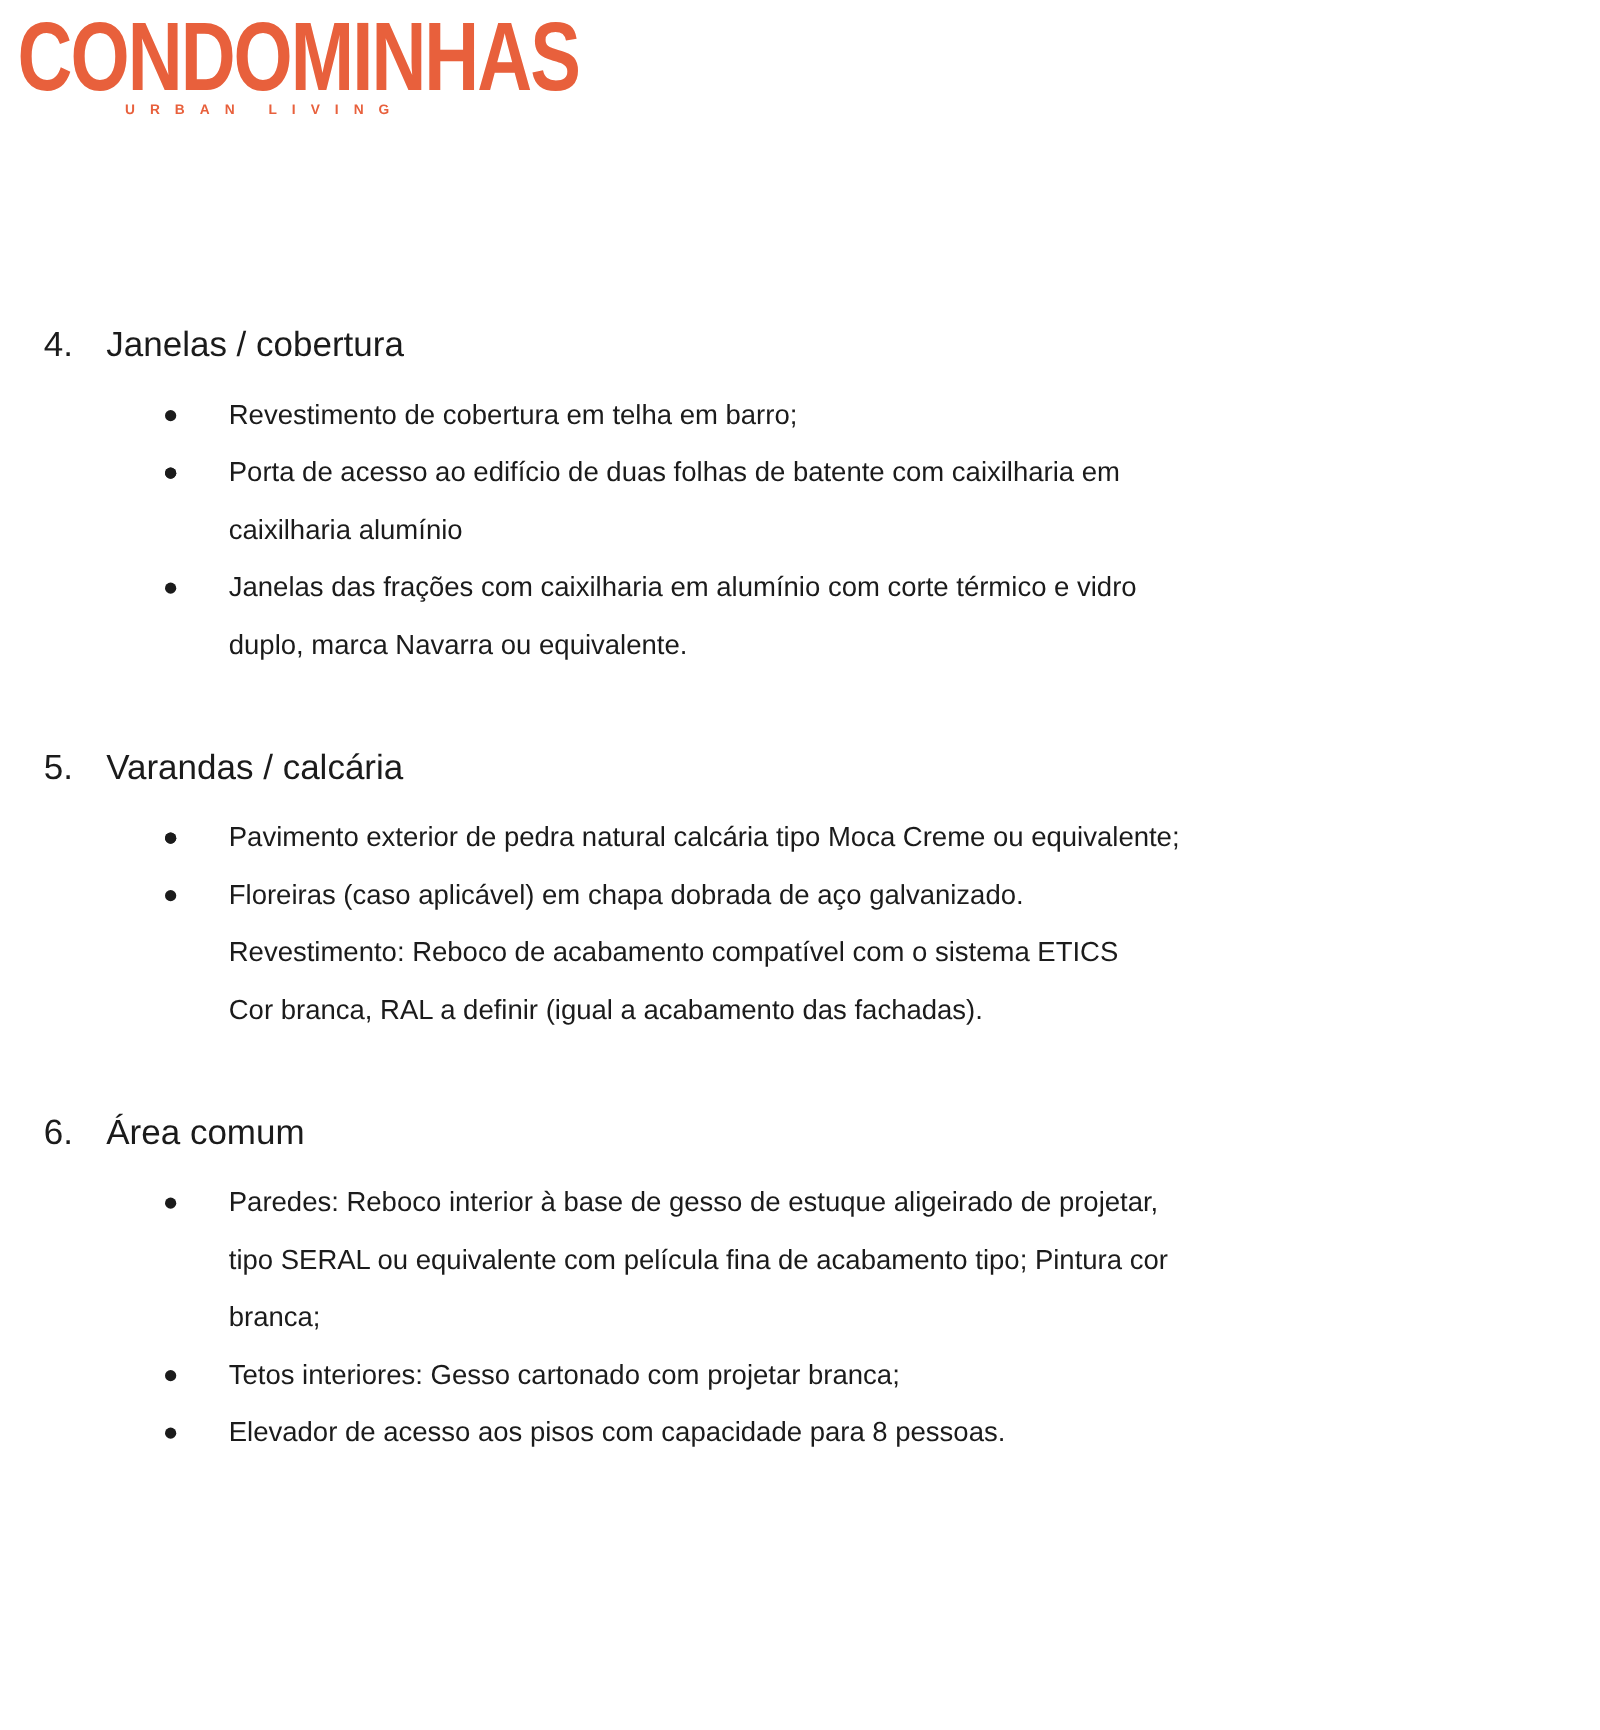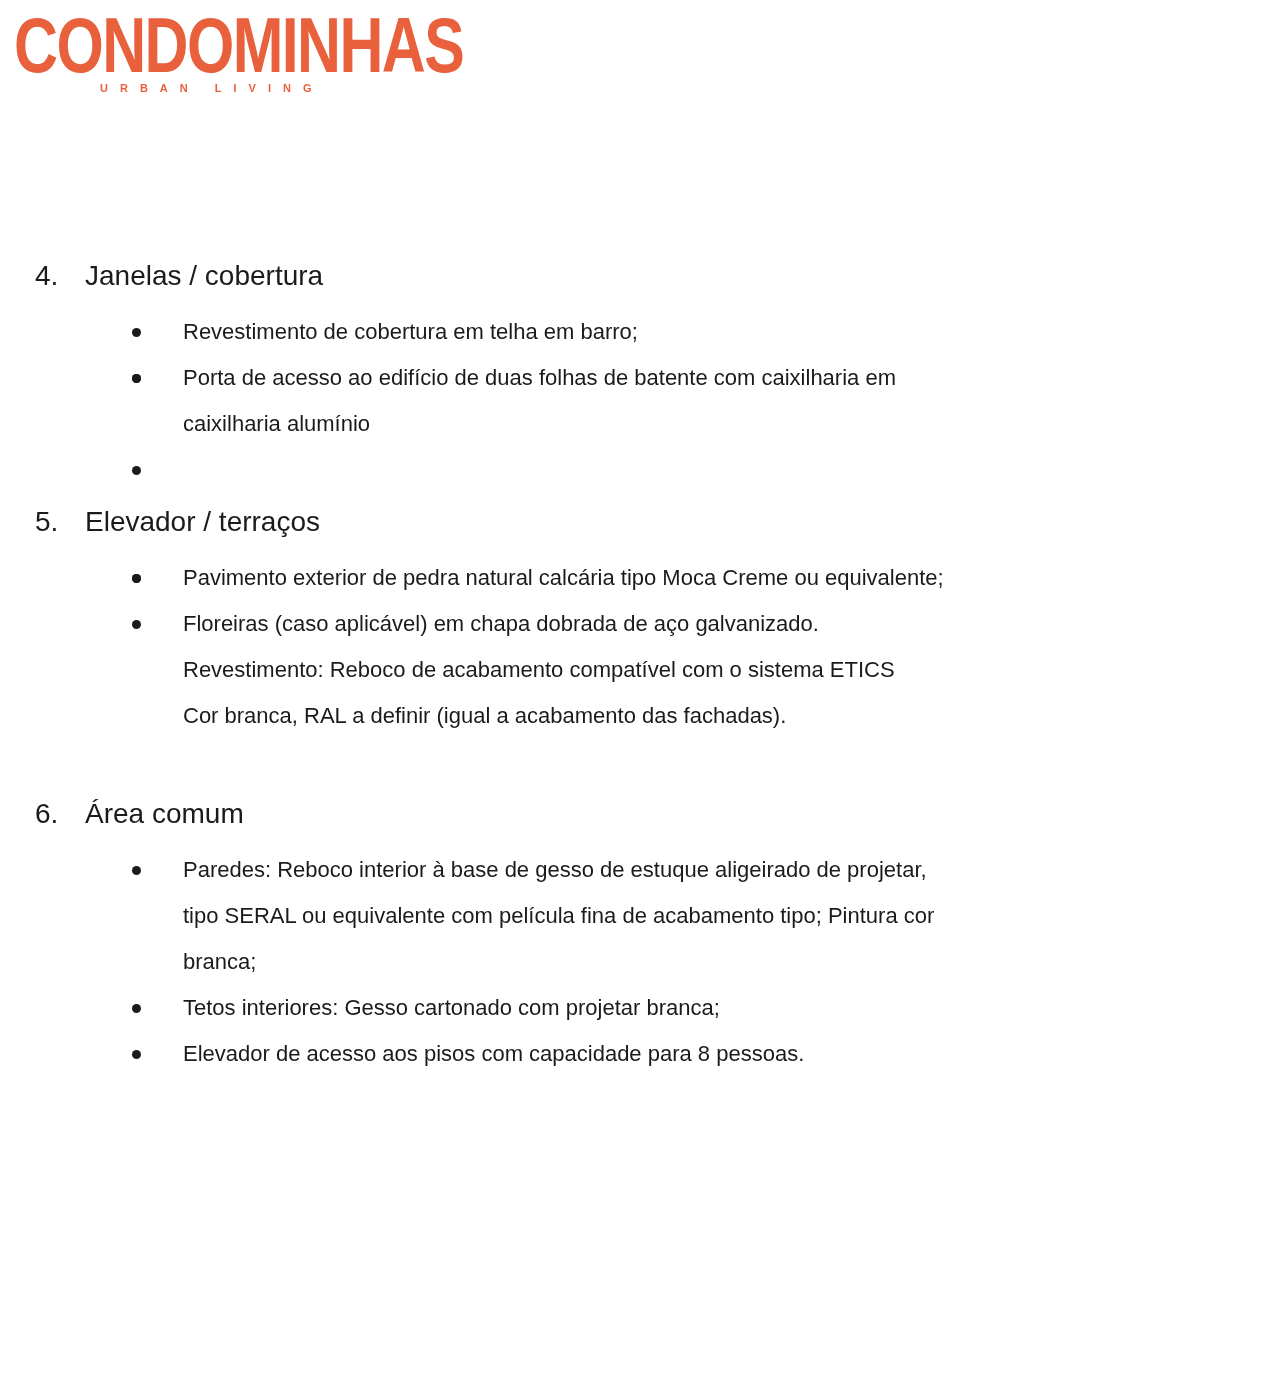--- a/index.html
+++ b/index.html
@@ -75,27 +75,28 @@
     <section class="section">
       <div class="heading">
         <span class="num">4.</span>
         <span class="title">Janelas / cobertura</span>
       </div>
       <ul class="bullets">
         <li><span class="dot"></span><span class="btext">Revestimento de cobertura em telha em barro;</span></li>
         <li><span class="dot"></span></li>
         <li><span class="dot"></span><span class="btext">Porta de acesso ao edifício de duas folhas de batente com caixilharia em
 caixilharia alumínio</span></li>
-        <li><span class="dot"></span></li>
+        <li><span class="dot"></span><span class="btext">Janelas das frações com caixilharia em alumínio com corte térmico e vidro
+duplo, marca Navarra ou equivalente.</span></li>
       </ul>
     </section>
     <section class="section">
       <div class="heading">
         <span class="num">5.</span>
-        <span class="title">Elevador / terraços</span>
+        <span class="title">Varandas / calcária</span>
       </div>
       <ul class="bullets">
         <li><span class="dot"></span></li>
         <li><span class="dot"></span><span class="btext">Pavimento exterior de pedra natural calcária tipo Moca Creme ou equivalente;</span></li>
         <li><span class="dot"></span><span class="btext">Floreiras (caso aplicável) em chapa dobrada de aço galvanizado.
 Revestimento: Reboco de acabamento compatível com o sistema ETICS
 Cor branca, RAL a definir (igual a acabamento das fachadas).</span></li>
       </ul>
     </section>
     <section class="section">

